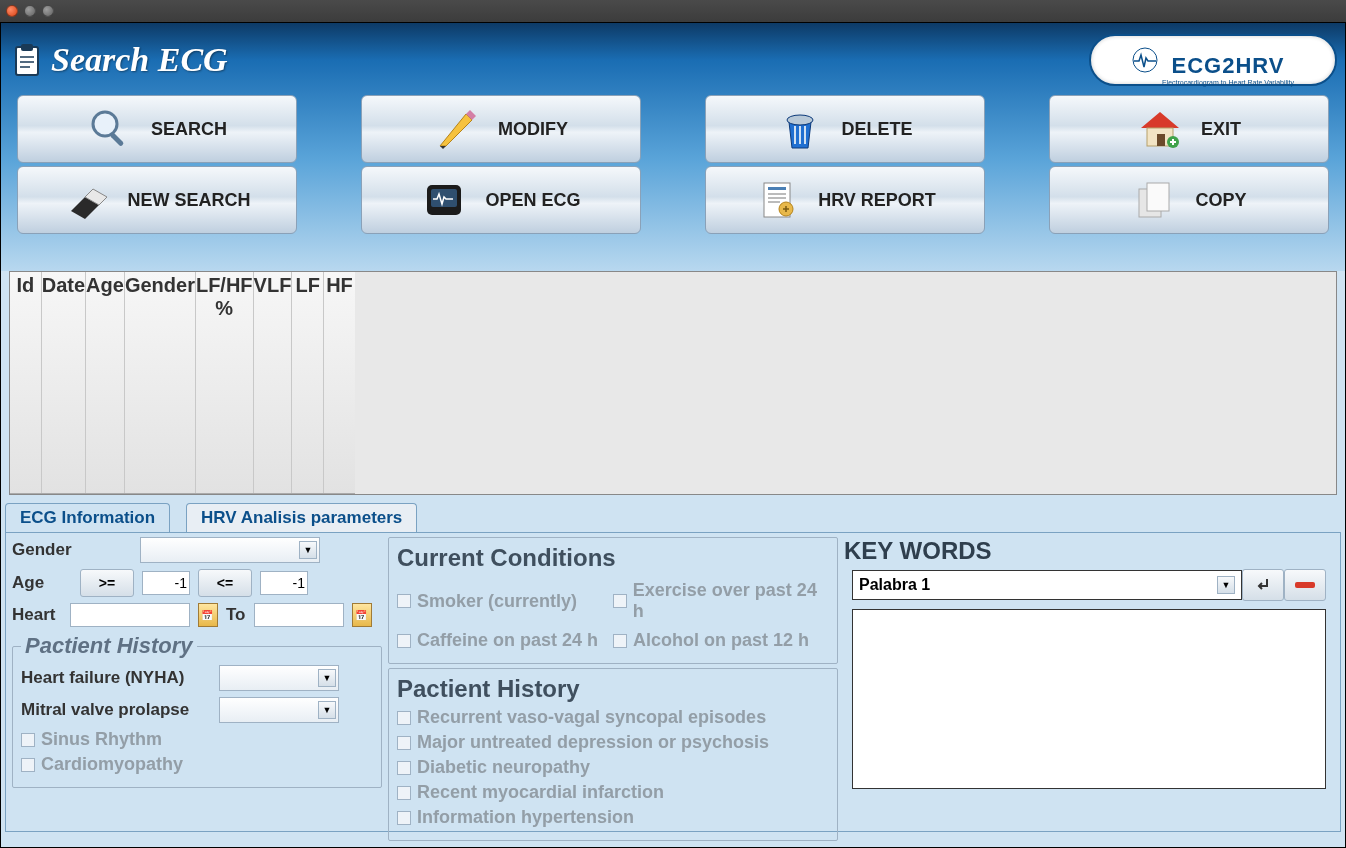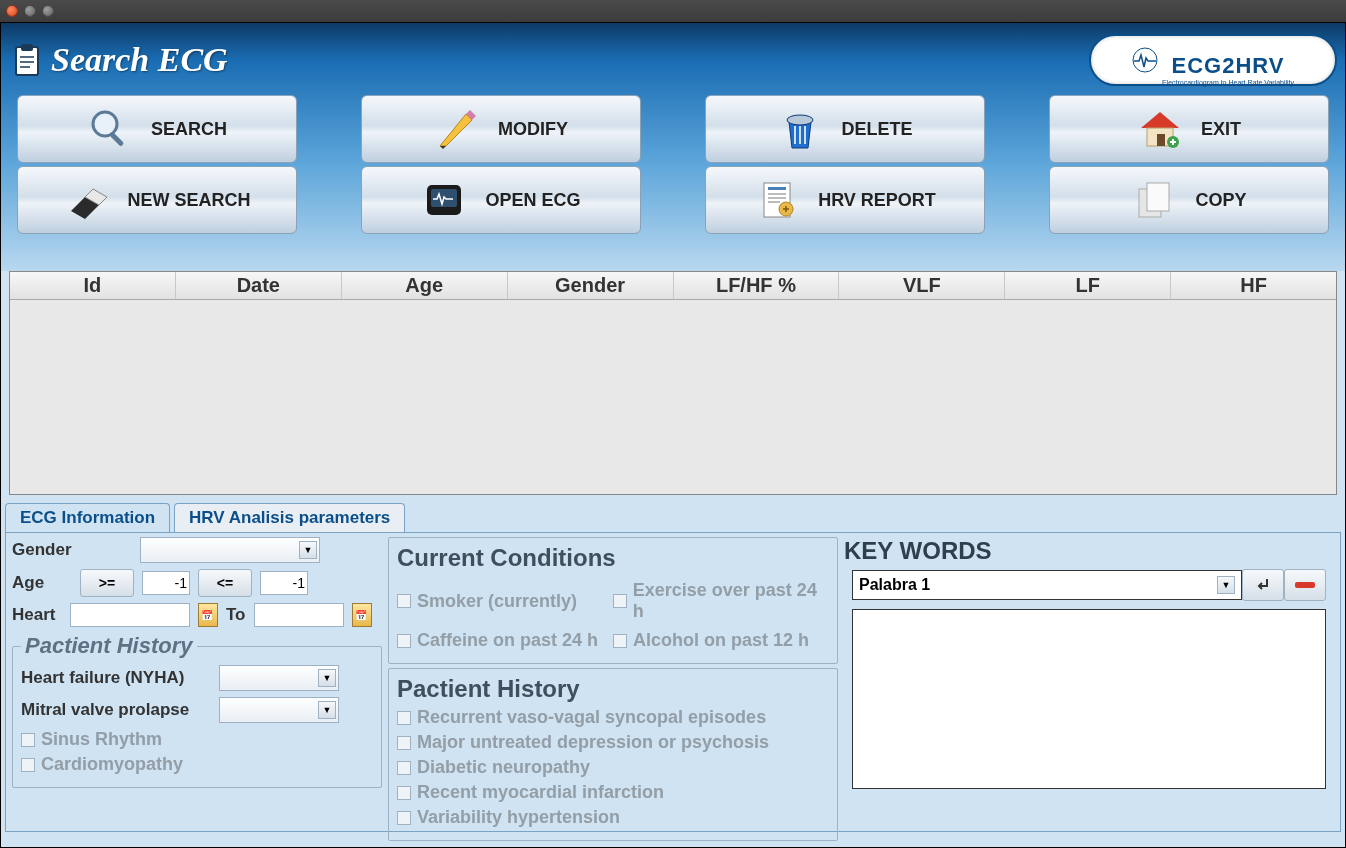--- a/index.html
+++ b/index.html
@@ -81,39 +81,39 @@
     padding: 0 10px;
   }
   .big-btn .icon { width:46px; height:46px; display:flex; align-items:center; justify-content:center; }
   .big-btn .icon svg { width:100%; height:100%; }
 
   .table-wrap {
     margin: 0 8px;
     background: #e8e8e8;
     border: 1px solid #888;
     height: 224px;
-    display:flex; flex-direction:column;
+    display:flex; flex-direction:row;
   }
   .thead { display:flex; background: linear-gradient(to bottom,#f7f7f7,#e2e2e2); border-bottom:1px solid #aaa;}
   .th {
     flex: 1 1 0;
     text-align:center;
     font-weight:bold;
     font-size:20px;
     color:#333;
     padding:2px 0;
     border-right:1px solid #c8c8c8;
   }
   .th:last-child{border-right:none;}
   .tbody{ flex:1; background:#e8e8e8;}
 
   .tabs {
     display:flex;
     margin: 8px 4px 0 4px;
-    gap:4px;
+    gap:16px;
   }
   .tab {
     padding: 4px 14px;
     font-weight:bold;
     font-size:17px;
     border:1px solid #7aa2c2;
     border-bottom:none;
     background:#d6e6f2;
     color:#0b4f8a;
     border-top-left-radius:4px;
@@ -404,21 +404,21 @@
         <div class="chk-row">
             <span class="chk"></span>
             <span class="lbl-dis">Diabetic neuropathy</span>
           </div>
         <div class="chk-row">
             <span class="chk"></span>
             <span class="lbl-dis">Recent myocardial infarction</span>
           </div>
         <div class="chk-row">
             <span class="chk"></span>
-            <span class="lbl-dis">Variability hypertension</span>
+            <span class="lbl-dis">Information hypertension</span>
           </div>
       </fieldset>
     </div>
 
     <div class="col-right">
       <div class="group-title-dark" style="color:#2f3f4e">KEY WORDS</div>
       <div style="display:flex;align-items:center;padding:0 8px;">
         <div class="kw-combo">
           <span>Palabra 1</span>
           <span class="arrow">▼</span>

